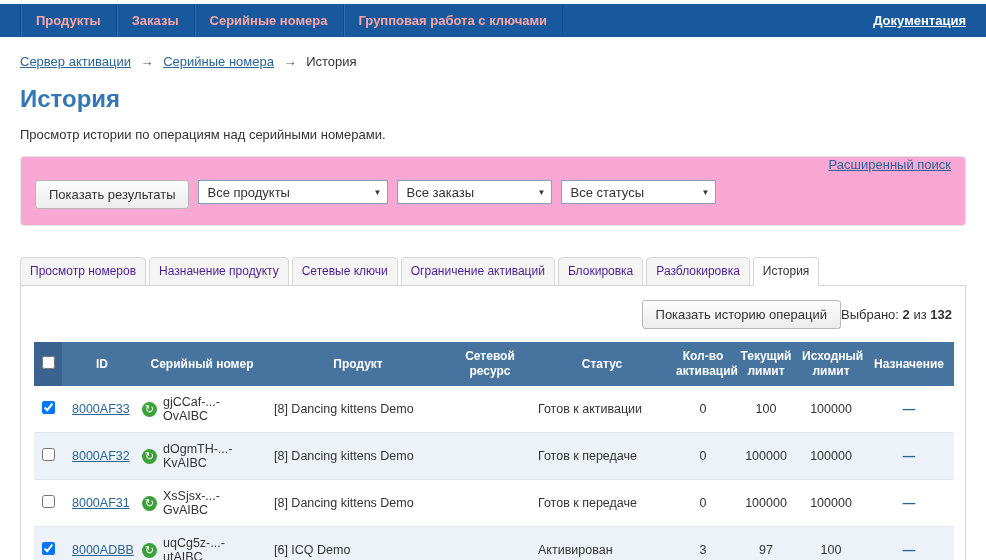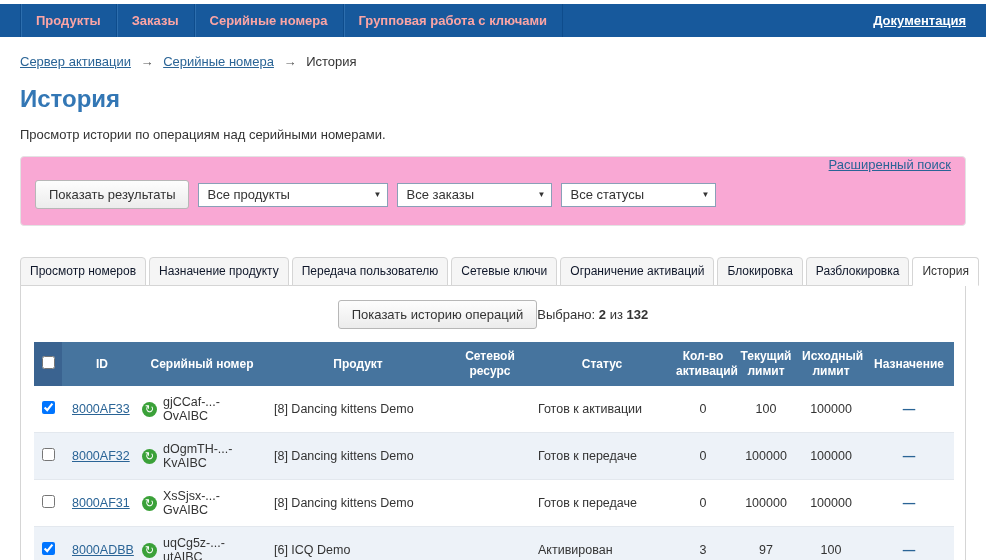--- a/index.html
+++ b/index.html
@@ -22,38 +22,38 @@
 
   
   .page-title { margin:16px 20px 9px; font-size:24px; font-weight:bold; color:#3377b5; }
   .page-subtitle { margin:14px 20px; font-size:13px; color:#333; }
 
   
   .filter-box { margin:13px 20px 0; background:#f9a8d4; border:1px solid #e3e3e3; border-radius:4px;
     padding:0 14px 16px; }
   .filter-top { text-align:right; margin-bottom:8px; }
   .filter-top a { font-size:13px; }
-  .filter-row { display:flex; align-items:center; gap:9px; }
+  .filter-row { display:flex; align-items:flex-start; gap:9px; }
   .btn { display:inline-block; background:linear-gradient(#fdfdfd,#ececec); border:1px solid #b7b7b7;
     border-radius:3px; padding:6px 13px; font-size:13px; color:#333; cursor:pointer;
     font-family:"Liberation Sans","DejaVu Sans",sans-serif; }
   .select { display:flex; align-items:center; justify-content:space-between; background:#fff;
     border:1px solid #8aa0b8; height:24px; padding:0 6px 0 8px; font-size:13px; cursor:pointer; }
   .select .arrow { font-size:8px; color:#333; margin-left:10px; }
   .sel-products { width:190px; } .sel-orders { width:155px; } .sel-statuses { width:155px; }
 
   
   .tabs { display:flex; gap:3px; margin:31px 20px 0; position:relative; z-index:2; }
   .tab { border:1px solid #d5d5d5; border-radius:4px 4px 0 0; background:#f5f5f5; padding:6px 9px 7px;
-    font-size:12px; color:#0f172a; cursor:pointer; margin-bottom:-1px; white-space:nowrap; }
+    font-size:12px; color:#4c1d95; cursor:pointer; margin-bottom:-1px; white-space:nowrap; }
   .tab.active { background:#fff; color:#333; border-bottom-color:#fff; }
 
   
   .panel { margin:0 20px; border:1px solid #d5d5d5; background:#fff; padding:14px 13px 0; position:relative; z-index:1; }
-  .panel-head { display:flex; align-items:center; justify-content:center; }
+  .panel-head { display:flex; align-items:center; justify-content:flex-end; }
   .selected-info { font-size:13px; color:#333; }
   .selected-info b { font-weight:bold; }
 
   
   table { width:100%; border-collapse:collapse; margin-top:13px; table-layout:fixed; }
   thead th { background:#46749e; color:#fff; font-size:12px; font-weight:bold; text-align:center;
     padding:7px 4px; line-height:1.25; vertical-align:middle; }
   thead th.c-check { background:#3a6390; }
   tbody td { font-size:12.5px; padding:9px 6px; border-bottom:1px solid #e3e8ee; vertical-align:middle; }
   tbody tr:nth-child(even) { background:#edf2f8; }
@@ -111,21 +111,20 @@
     <div class="select sel-statuses">
       <span>Все статусы</span>
       <span class="arrow">▼</span>
     </div>
   </div>
 </div>
 
 <div class="tabs">
   <div class="tab">Просмотр номеров</div>
   <div class="tab">Назначение продукту</div>
-  <div class="tab">Передача пользователю</div>
   <div class="tab">Сетевые ключи</div>
   <div class="tab">Ограничение активаций</div>
   <div class="tab">Блокировка</div>
   <div class="tab">Разблокировка</div>
   <div class="tab active">История</div>
 </div>
 
 <div class="panel">
   <div class="panel-head">
     <button class="btn">Показать историю операций</button>

